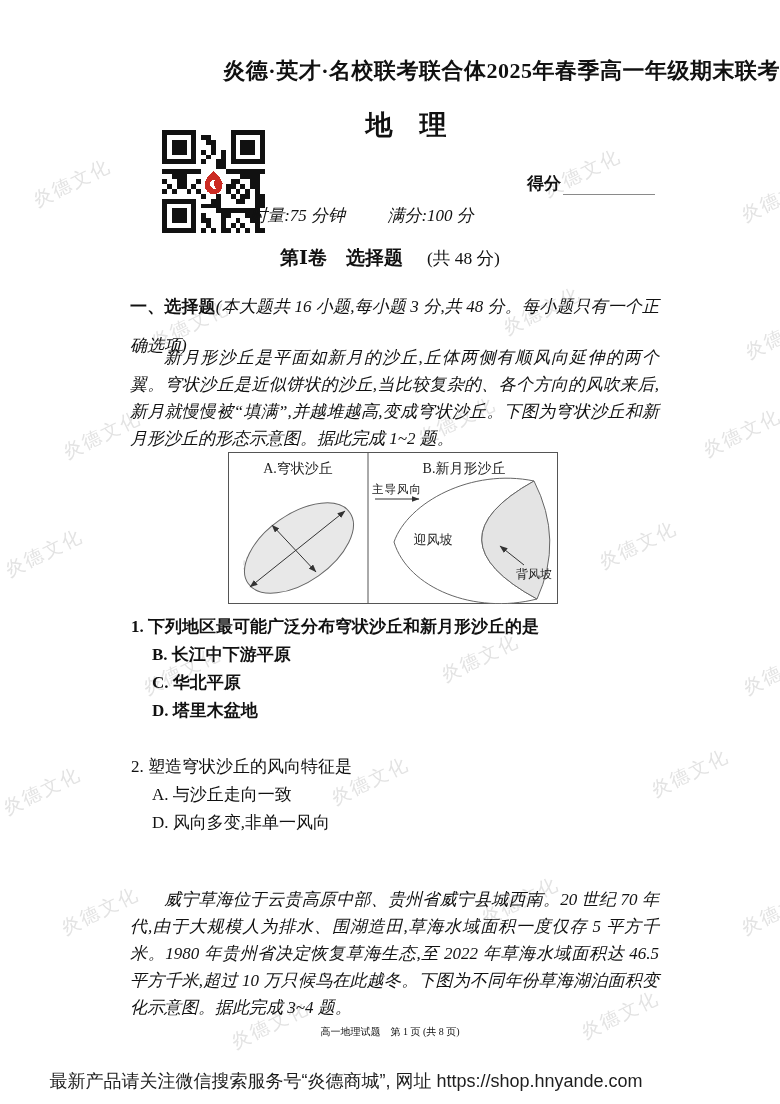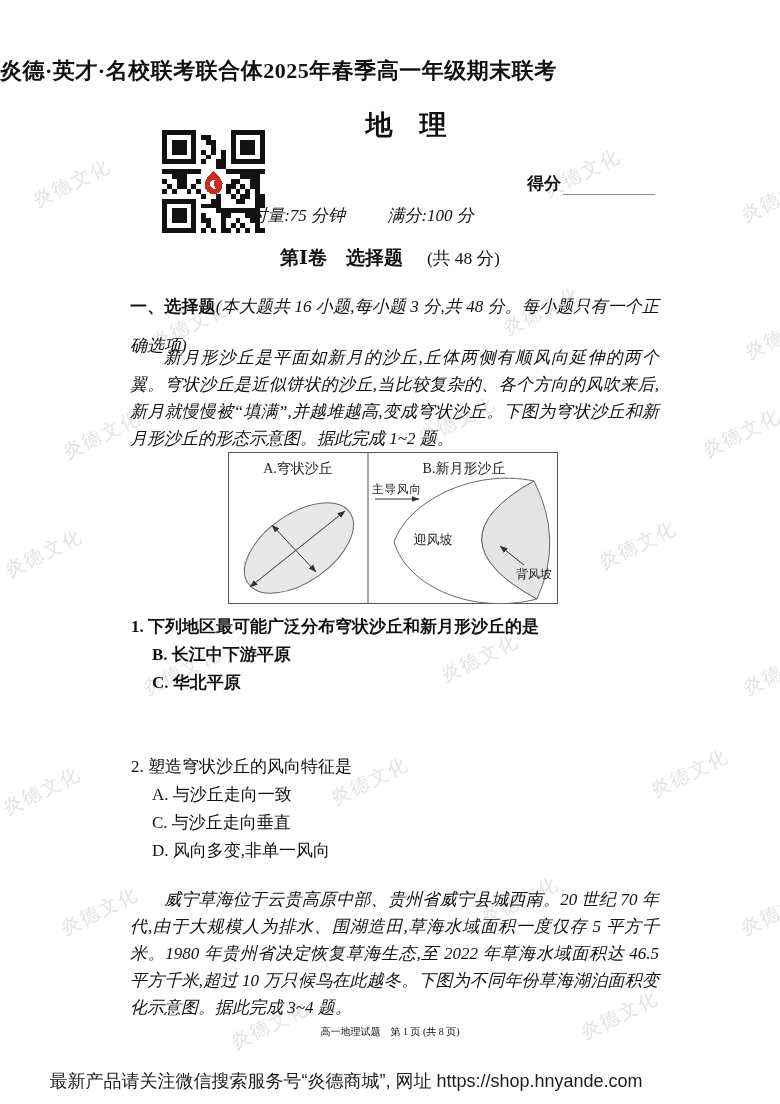--- a/index.html
+++ b/index.html
@@ -7,21 +7,21 @@
     width:780px;height:1104px;background:#ffffff;position:relative;overflow:hidden;
     font-family:"Liberation Serif","DejaVu Serif",serif;color:#111;
   }
   
   .wm{
     position:absolute;font-size:19px;color:#e3e3e3;letter-spacing:2px;white-space:nowrap;
     transform:rotate(-26deg);font-family:"DejaVu Sans","Liberation Sans",sans-serif;
     user-select:none;pointer-events:none;
   }
   .exam-title{
-    position:absolute;top:56px;left:0;width:780px;text-align:left;
+    position:absolute;top:56px;left:0;width:780px;text-align:right;
     font-size:22px;font-weight:900;letter-spacing:.5px;
   }
   .subject{
     position:absolute;top:107px;left:16px;width:780px;text-align:center;
     font-size:27px;font-weight:bold;
   }
   .qr{position:absolute;left:162px;top:130px;width:103px;height:103px;}
   .score{
     position:absolute;left:527px;top:160px;font-size:17px;font-weight:bold;
     font-family:"Liberation Sans","DejaVu Sans",sans-serif;
@@ -359,25 +359,25 @@
   <path d="M306,29 Q200,88 309,147 Q336,88 306,29 Z" fill="#e4e4e4" stroke="#666"></path>
   <text x="205" y="92" text-anchor="middle" font-size="13">迎风坡</text>
   <line x1="296" y1="113" x2="272" y2="94" stroke="#333" marker-end="url(#ah)"></line>
   <text x="306" y="126" text-anchor="middle" font-size="12">背风坡</text>
 </svg>
 
 <div class="question" id="q1">
   <div class="stem">1. 下列地区最可能广泛分布穹状沙丘和新月形沙丘的是</div>
   <div class="option">B. 长江中下游平原</div>
   <div class="option">C. 华北平原</div>
+  <div class="option">D. 塔里木盆地</div>
 </div>
 
 <div class="question" id="q2">
   <div class="stem">2. 塑造穹状沙丘的风向特征是</div>
   <div class="option">A. 与沙丘走向一致</div>
-  <div class="option">C. 与沙丘走向垂直</div>
   <div class="option">D. 风向多变,非单一风向</div>
 </div>
 
 <div class="passage" id="passage2">威宁草海位于云贵高原中部、贵州省威宁县城西南。20 世纪 70 年代,由于大规模人为排水、围湖造田,草海水域面积一度仅存 5 平方千米。1980 年贵州省决定恢复草海生态,至 2022 年草海水域面积达 46.5 平方千米,超过 10 万只候鸟在此越冬。下图为不同年份草海湖泊面积变化示意图。据此完成 3~4 题。</div>
 
 <div class="page-info">高一地理试题　第 1 页 (共 8 页)</div>
 <div class="promo">最新产品请关注微信搜索服务号“炎德商城”, 网址 https://shop.hnyande.com</div>
 
 </body></html>

